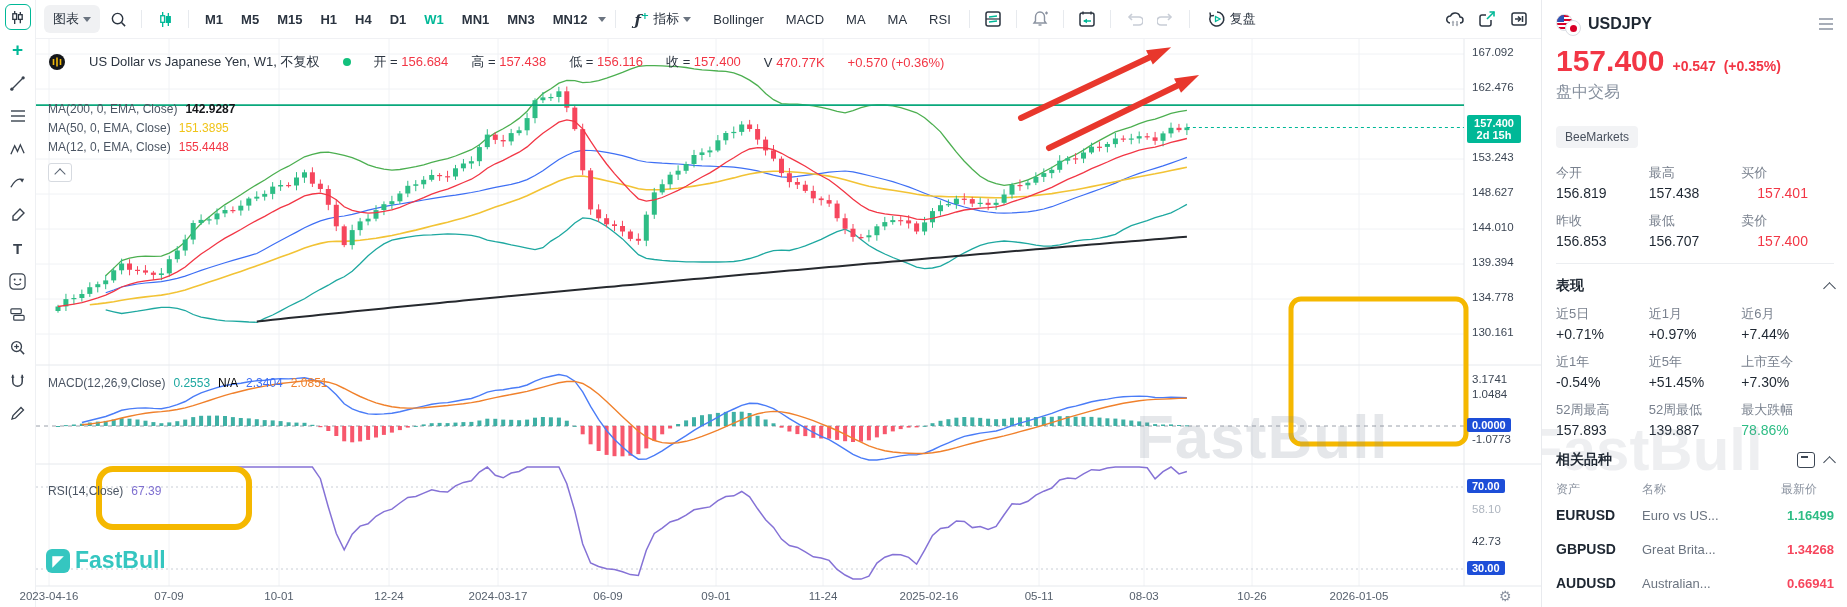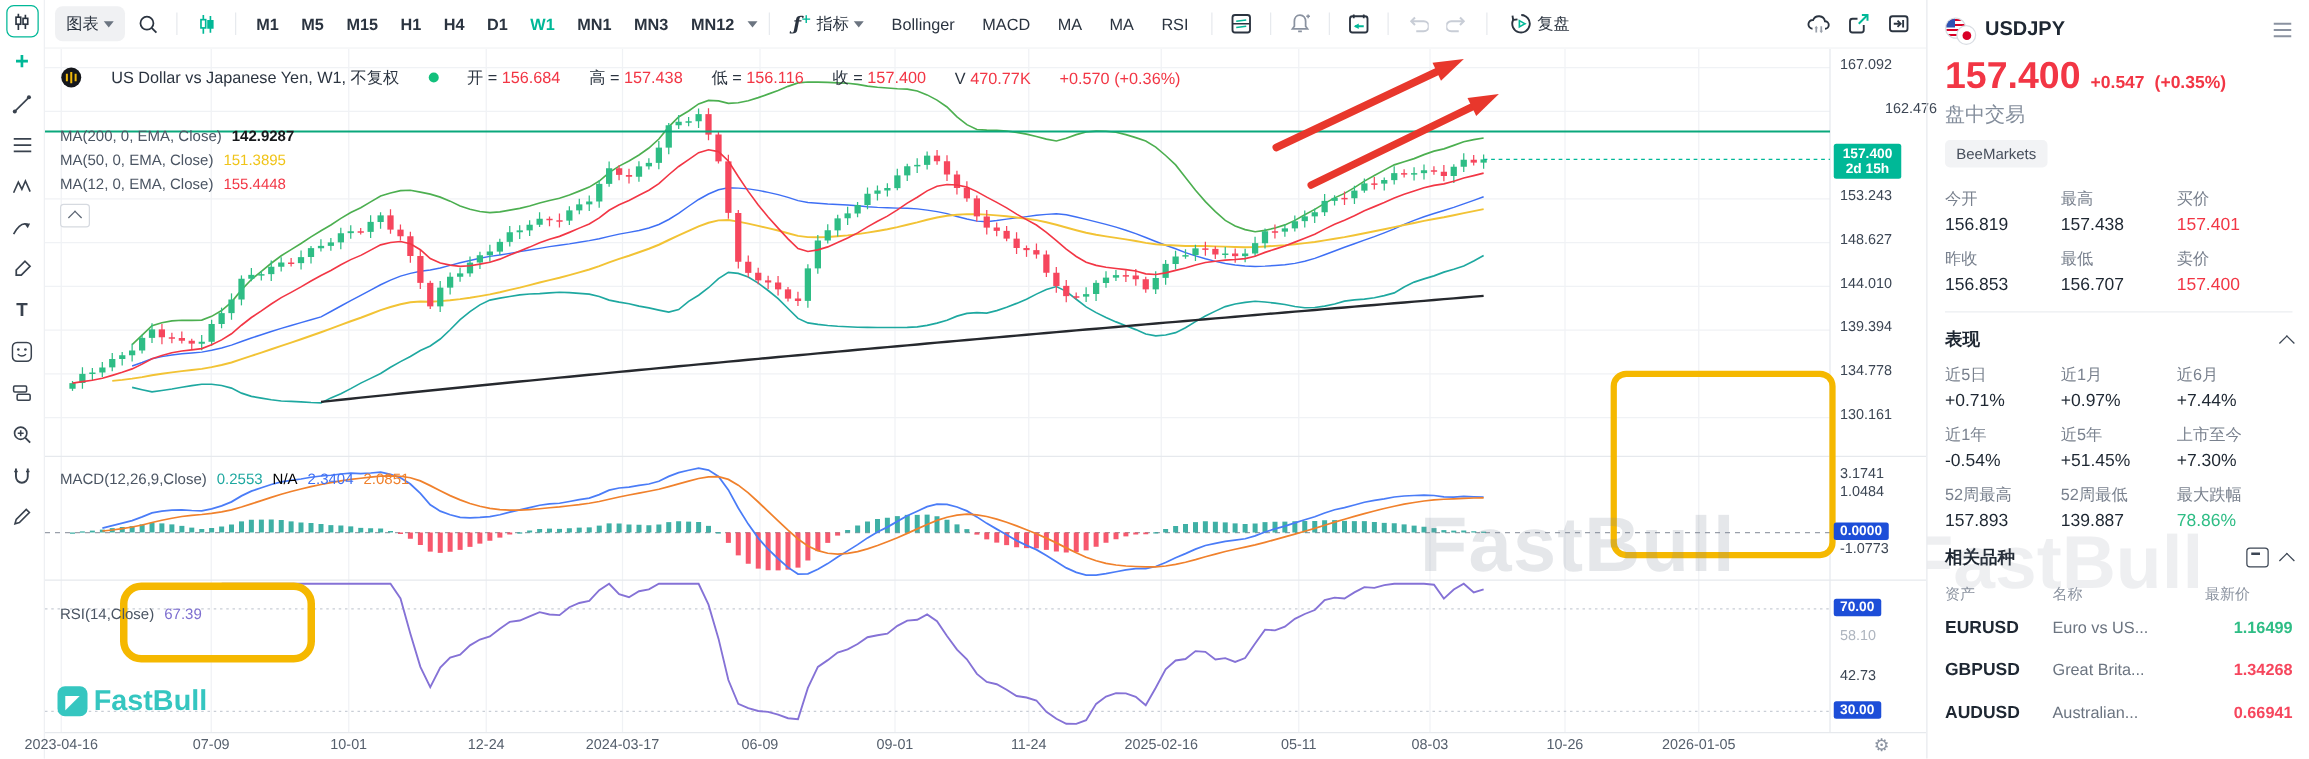--- a/index.html
+++ b/index.html
@@ -53,30 +53,30 @@
   .flags{position:relative;width:24px;height:20px;flex:0 0 24px;}
   .flag-us{position:absolute;left:0;top:0;width:15px;height:15px;border-radius:50%;background:repeating-linear-gradient(#d80027 0 2px,#fff 2px 4px);border:0.5px solid #d9dde3;}
   .flag-us:before{content:"";position:absolute;left:0;top:0;width:7px;height:7px;border-top-left-radius:7px;background:#2e52b2;}
   .flag-jp{position:absolute;left:9px;top:6px;width:14px;height:14px;border-radius:50%;background:#fff;border:0.5px solid #d9dde3;}
   .flag-jp:before{content:"";position:absolute;left:3.5px;top:3.5px;width:7px;height:7px;border-radius:50%;background:#d80027;}
   .sb-sym{font-size:16px;font-weight:bold;flex:1;}
   .sb-price-row{margin-top:6px;display:flex;align-items:baseline;gap:8px;color:#f23645;}
   .sb-price{font-size:30px;font-weight:bold;}
   .sb-chg{font-size:14px;font-weight:bold;}
   .sb-session{color:#848e9c;font-size:16px;margin-top:4px;}
-  .sb-broker{display:inline-block;background:#f2f3f5;color:#474f5c;font-size:12px;border-radius:4px;padding:4px 9px;margin-top:9px;cursor:pointer;}
+  .sb-broker{display:inline-block;background:#f2f3f5;color:#474f5c;font-size:12px;border-radius:4px;padding:4px 9px;margin-top:23px;cursor:pointer;}
   .sb-grid{display:grid;grid-template-columns:1fr 1fr 1fr;row-gap:11px;margin-top:16px;}
   .sb-cell .l{color:#79818e;font-size:13px;} .sb-cell .v{font-size:14px;margin-top:3px;color:#1e2732;}
-  .sb-cell .v.red{color:#f23645;} .sb-cell .v.green{color:#2ebd85;}
+  .sb-cell .v.red{color:#f23645;margin-left:16px;} .sb-cell .v.green{color:#2ebd85;}
   .sb-divider{height:1px;background:#eceef1;margin:14px 0 0 0;}
   .sb-sec{display:flex;align-items:center;margin-top:13px;}
   .sb-sec .t{font-size:14px;font-weight:bold;flex:1;}
   .chev{width:8px;height:8px;border-left:1.5px solid #3c4654;border-top:1.5px solid #3c4654;transform:rotate(45deg);margin-top:4px;cursor:pointer;}
   .rel-head{display:grid;grid-template-columns:86px 1fr 70px;color:#8b93a0;font-size:12px;margin-top:12px;}
-  .rel-head .r{text-align:left;}
+  .rel-head .r{text-align:center;}
   .rel-row{display:grid;grid-template-columns:86px 1fr 70px;align-items:center;height:34px;font-size:13px;cursor:pointer;}
   .rel-row .sym{font-weight:bold;font-size:14px;}
   .rel-row .nm{color:#6b7480;}
   .rel-row .pr{text-align:right;font-weight:600;}
   .rel-row .pr.up{color:#2ebd85;} .rel-row .pr.down{color:#f6465d;}
   .doc-ic{width:16px;height:14px;border:1.5px solid #3c4654;border-radius:3px;margin-right:10px;position:relative;cursor:pointer;}
   .doc-ic:before{content:"";position:absolute;left:3px;top:3px;width:7px;height:1.5px;background:#3c4654;}
   .sb-wm{position:absolute;left:-16px;top:415px;font-size:60px;font-weight:bold;color:rgba(125,135,150,0.13);}
 </style>
 </head>
@@ -821,21 +821,21 @@
         <div class="badge gray" style="top:440px">70.00</div>
         <div class="badge gray" style="top:522px">30.00</div>
 
         <div class="wm" style="left:1100px;top:362px">FastBull</div>
         <div class="fb-logo">
             <span class="mark">◤</span>
             <span>FastBull</span>
           </div>
         <div class="gear">⚙</div>
       <div class="axlab" style="left: 1436px; top: 7px;">167.092</div>
-          <div class="axlab" style="left: 1436px; top: 42.0031px; margin-left: 36px;">162.476</div>
+          <div class="axlab" style="left: 1436px; top: 42.0031px;">162.476</div>
           <div class="axlab" style="left: 1436px; top: 112.017px;">153.243</div>
           <div class="axlab" style="left: 1436px; top: 147.02px;">148.627</div>
           <div class="axlab" style="left: 1436px; top: 182.031px;">144.010</div>
           <div class="axlab" style="left: 1436px; top: 217.034px;">139.394</div>
           <div class="axlab" style="left: 1436px; top: 252.037px;">134.778</div>
           <div class="axlab" style="left: 1436px; top: 287.048px;">130.161</div>
           <div class="axlab" style="left: 1436px; top: 333.991px;">3.1741</div>
           <div class="axlab" style="left: 1436px; top: 349px;">1.0484</div>
           <div class="axlab" style="left: 1436px; top: 394.276px;">-1.0773</div>
           <div class="axlab dim" style="left: 1436px; top: 464.395px;">58.10</div>

